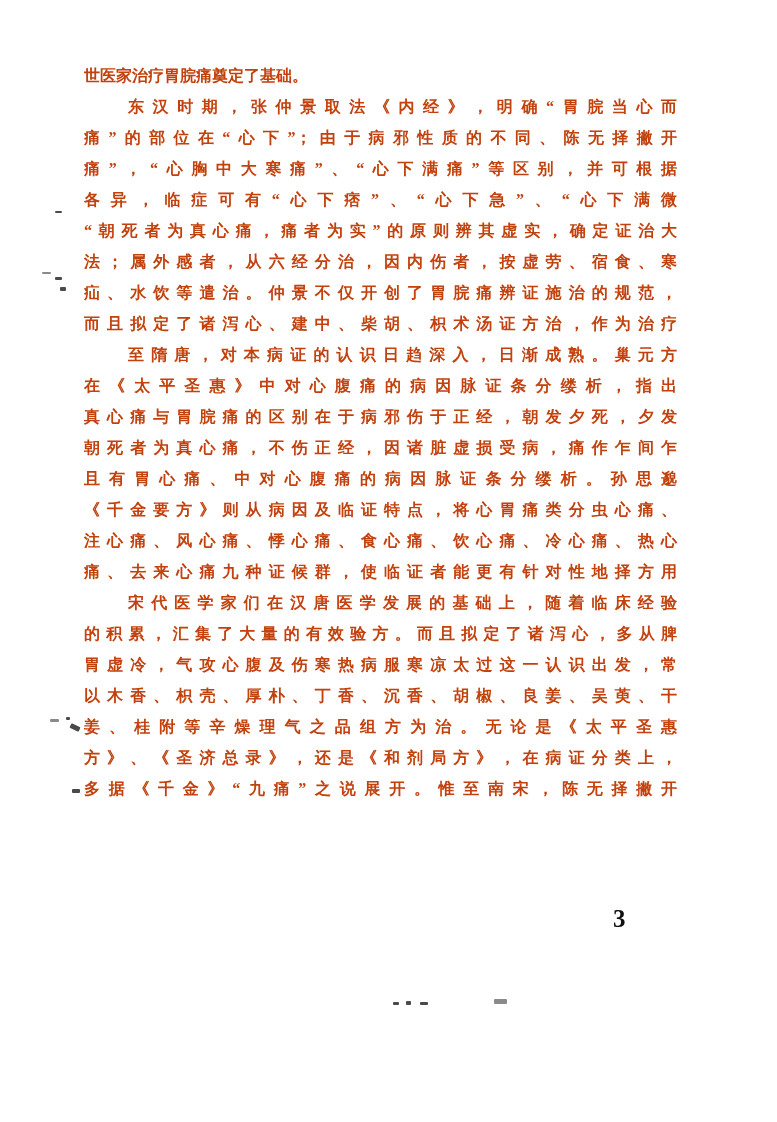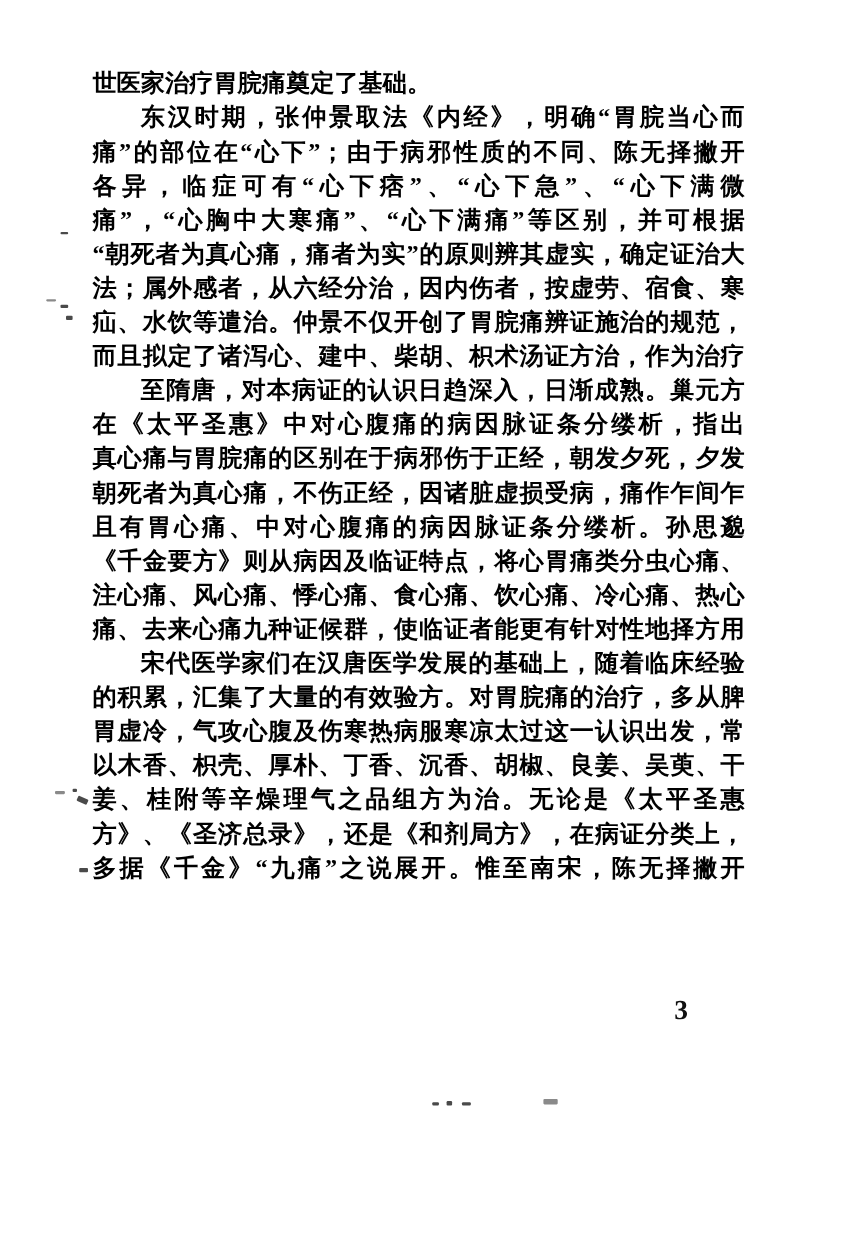--- a/index.html
+++ b/index.html
@@ -13,23 +13,23 @@
     height: 1122px;
     background: #ffffff;
     overflow: hidden;
     font-family: "Liberation Serif", "DejaVu Serif", serif;
   }
   .textblock {
     position: absolute;
     left: 84px;
     top: 60px;
     width: 593px;
-    font-size: 22px;
+    font-size: 16px;
     line-height: 31px;
-    color: #000000;
+    color: #c2410c;
     font-weight: 600;
   }
   .line {
     height: 31px;
     text-align: justify;
     text-align-last: justify;
     overflow: hidden;
   }
   .line.indent {
     text-indent: 44px;
@@ -55,36 +55,36 @@
 </style>
 </head>
 <body>
 
 <div class="page">
 
   <div class="textblock">
     <div class="line end">世医家治疗胃脘痛奠定了基础。</div>
     <div class="line indent">东汉时期，张仲景取法《内经》，明确“胃脘当心而</div>
     <div class="line">痛”的部位在“心下”；由于病邪性质的不同、陈无择撇开</div>
+    <div class="line">痛”，“心胸中大寒痛”、“心下满痛”等区别，并可根据</div>
     <div class="line">各异，临症可有“心下痞”、“心下急”、“心下满微</div>
-    <div class="line">痛”，“心胸中大寒痛”、“心下满痛”等区别，并可根据</div>
     <div class="line">“朝死者为真心痛，痛者为实”的原则辨其虚实，确定证治大</div>
     <div class="line">法；属外感者，从六经分治，因内伤者，按虚劳、宿食、寒</div>
     <div class="line">疝、水饮等遣治。仲景不仅开创了胃脘痛辨证施治的规范，</div>
     <div class="line">而且拟定了诸泻心、建中、柴胡、枳术汤证方治，作为治疗</div>
     <div class="line indent">至隋唐，对本病证的认识日趋深入，日渐成熟。巢元方</div>
     <div class="line">在《太平圣惠》中对心腹痛的病因脉证条分缕析，指出</div>
     <div class="line">真心痛与胃脘痛的区别在于病邪伤于正经，朝发夕死，夕发</div>
     <div class="line">朝死者为真心痛，不伤正经，因诸脏虚损受病，痛作乍间乍</div>
     <div class="line">且有胃心痛、中对心腹痛的病因脉证条分缕析。孙思邈</div>
     <div class="line">《千金要方》则从病因及临证特点，将心胃痛类分虫心痛、</div>
     <div class="line">注心痛、风心痛、悸心痛、食心痛、饮心痛、冷心痛、热心</div>
     <div class="line">痛、去来心痛九种证候群，使临证者能更有针对性地择方用</div>
     <div class="line indent">宋代医学家们在汉唐医学发展的基础上，随着临床经验</div>
-    <div class="line">的积累，汇集了大量的有效验方。对胃脘痛的治疗，多从脾</div>
+    <div class="line">的积累，汇集了大量的有效验方。而且拟定了诸泻心，多从脾</div>
     <div class="line">胃虚冷，气攻心腹及伤寒热病服寒凉太过这一认识出发，常</div>
     <div class="line">以木香、枳壳、厚朴、丁香、沉香、胡椒、良姜、吴萸、干</div>
     <div class="line">姜、桂附等辛燥理气之品组方为治。无论是《太平圣惠</div>
     <div class="line">方》、《圣济总录》，还是《和剂局方》，在病证分类上，</div>
     <div class="line">多据《千金》“九痛”之说展开。惟至南宋，陈无择撇开</div>
   </div>
 
   <div class="pagenum">3</div>
 
   <div class="speck" style="left:55px;  top:211px;  width:7px;  height:2px;"></div>

